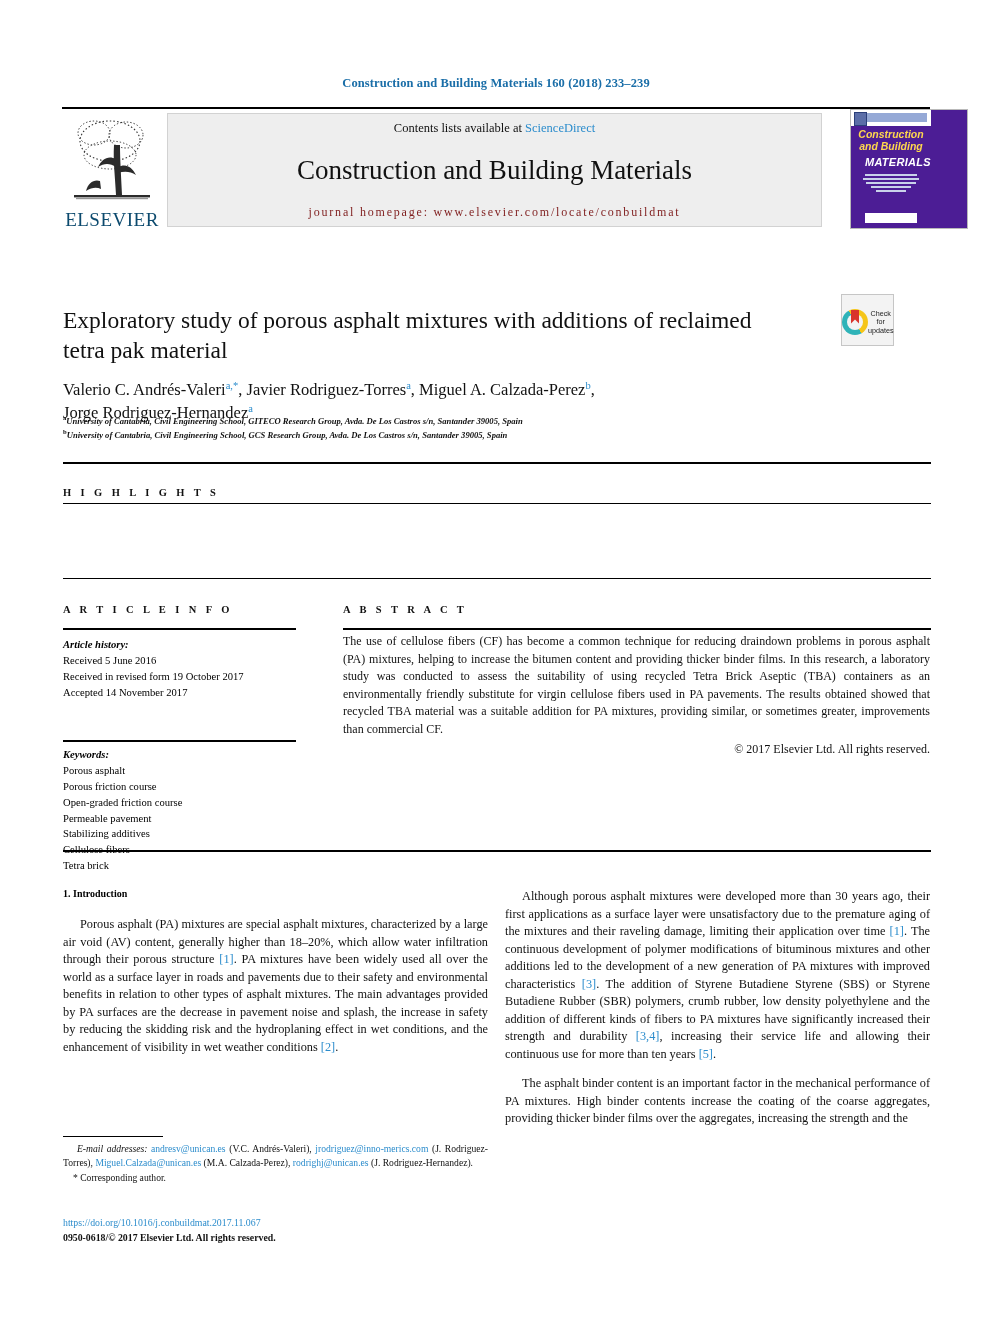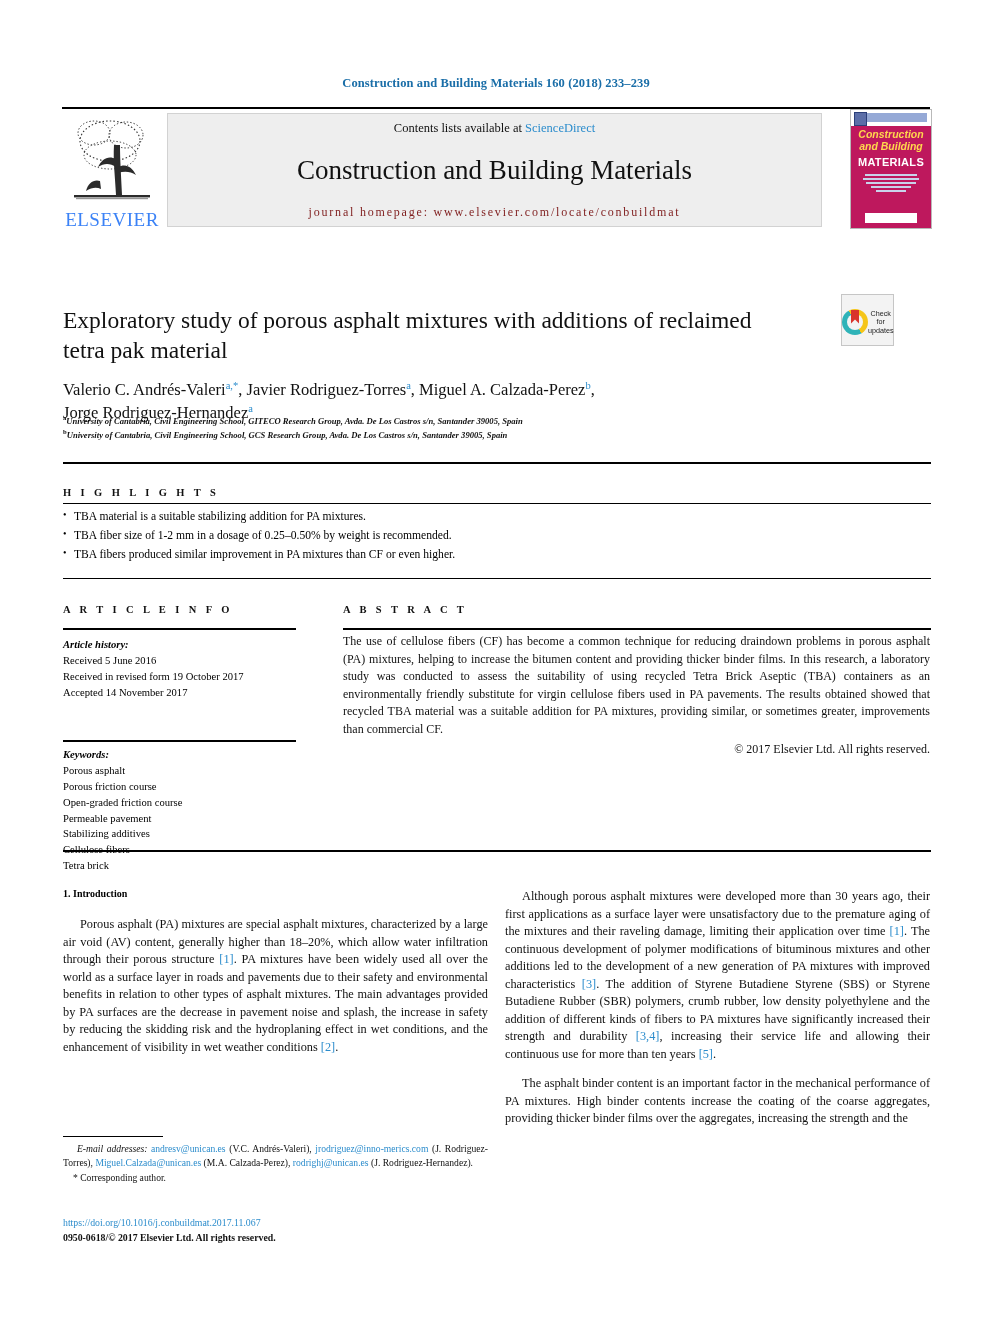--- a/index.html
+++ b/index.html
@@ -21,47 +21,47 @@
     color:#1a6ea8; letter-spacing:0.1px;
   }
 
   
   .masthead { position:absolute; left:62px; top:107px; width:868px; height:122px; }
   .mast-rule { position:absolute; left:0; top:0; width:868px; height:2.2px; background:#000; }
   .elsevier-logo { position:absolute; left:2px; top:6px; width:92px; height:116px; }
   .elsevier-word {
     position:absolute; left:0px; bottom:0px; width:96px; text-align:center;
     font-family:"Liberation Serif", serif; font-size:19px; letter-spacing:0.5px;
-    color:#3b82f6; line-height:1;
+    color:#0c4a6e; line-height:1;
   }
   .tree { position:absolute; left:6px; top:2px; width:84px; height:92px; }
 
   .mast-center {
     position:absolute; left:105px; top:6px; width:655px; height:114px;
     background:#eeeeee; border:1px solid #d2d2d2;
     display:flex; flex-direction:column; align-items:center; justify-content:space-between;
     padding:7px 0 6px 0; box-sizing:border-box;
   }
   .contents-line { font-size:12.5px; color:#111;text-align:right; }
   .contents-line .sd { color:#2b8ccc; }
   .journal-name { font-size:27px; letter-spacing:0px; color:#111; font-weight:400; }
   .homepage { font-size:12px; color:#7f1d1d; letter-spacing:1.8px; }
 
   .cover { position:absolute; left:788px; top:2px; width:80px; height:118px;
-           border:1px solid #b9b9b9; background:#be185d; overflow:hidden; }
+           border:1px solid #b9b9b9; background:#4c1d95; overflow:hidden;padding-left:36px; }
   .cover-band { position:absolute; left:0; top:0; width:80px; height:16px; background:#ffffff; }
   .cover-band2 { position:absolute; left:16px; top:3px; width:60px; height:9px; background:#95a9d6; }
   .cover-els { position:absolute; left:3px; top:2px; width:11px; height:12px; background:#5b6ea8;
                border:0.5px solid #2b3f7a; }
   .cover-t1 { position:absolute; left:0; top:18px; width:80px; text-align:center;
               font-size:10.5px; font-style:italic; font-weight:bold; color:#ffd84d;
               font-family:"Liberation Sans", sans-serif; line-height:1.15; }
-  .cover-t2 { position:absolute; left:0; top:46px; width:80px; text-align:center;
+  .cover-t2 { position:absolute; left:0; top:46px; width:80px; text-align:right;
               font-size:11px; font-weight:bold; color:#ffffff; letter-spacing:0.3px;
-              font-family:"Liberation Sans", sans-serif; }
+              font-family:"Liberation Sans", sans-serif;font-style:italic; }
   .cover-block { position:absolute; left:10px; top:62px; width:60px; height:24px; }
   .cover-block i { display:block; height:2px; margin:2px auto; background:#c9d2ea; }
   .cover-foot { position:absolute; left:14px; bottom:5px; width:52px; height:10px;
                 background:#ffffff; }
 
   
   .title {
     position:absolute; left:63px; top:289px; width:690px;
     font-size:23.5px; line-height:1.28; color:#111; font-weight:400;
   }
@@ -215,25 +215,20 @@
     </div>
     <div class="cm-txt">
       <span>Check for</span><br>
       <span>updates</span>
     </div>
   </div>
 
   <div class="rule-thick" style="left:63px; top:462px; width:868px;"></div>
   <div class="sechead" style="left:63px; top:487px;">H I G H L I G H T S</div>
   <div class="rule-thin" style="left:63px; top:503px; width:868px;"></div>
-  <ul class="hl-list">
-    <li>TBA material is a suitable stabilizing addition for PA mixtures.</li>
-    <li>TBA fiber size of 1-2 mm in a dosage of 0.25–0.50% by weight is recommended.</li>
-    <li>TBA fibers produced similar improvement in PA mixtures than CF or even higher.</li>
-  </ul>
 
   <div class="rule-thick" style="left:63px; top:578px; width:868px; height:1.4px;"></div>
 
   <div class="sechead" style="left:63px; top:604px;">A R T I C L E   I N F O</div>
   <div class="rule-thin" style="left:63px; top:628px; width:233px; height:1.6px;"></div>
 
   <div class="ai-col">
     <div class="ai-sub">Article history:</div>
     <div>Received 5 June 2016</div>
     <div>Received in revised form 19 October 2017</div>

